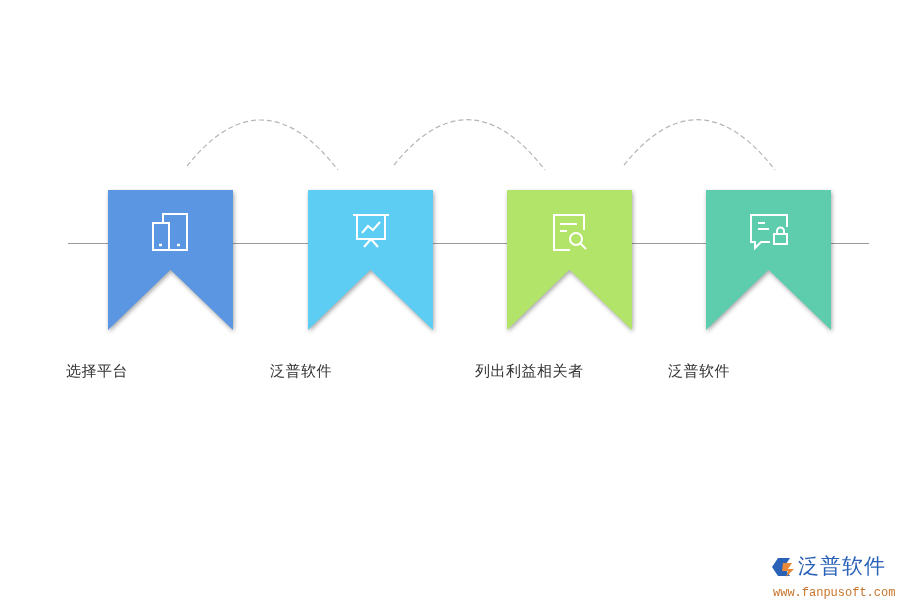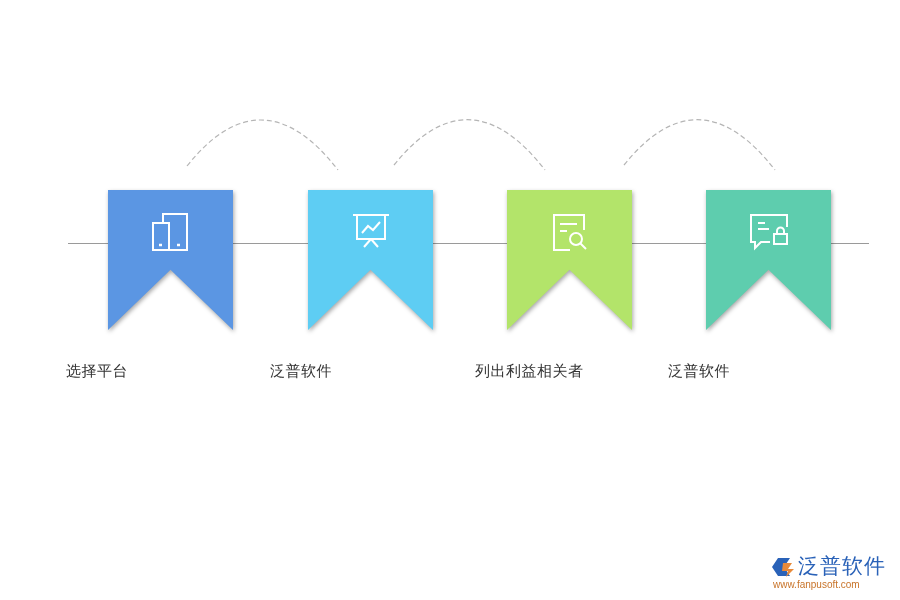--- a/index.html
+++ b/index.html
@@ -28,22 +28,22 @@
   }
   .logo {
     position: absolute; left: 768px; top: 552px; width: 125px; height: 45px;
   }
   .logo-mark { position: absolute; left: 4px; top: 3px; width: 24px; height: 24px; }
   .logo-name {
     position: absolute; left: 30px; top: 0px; font-size: 21px; color: #2a62b8; letter-spacing: 1px;
     font-family: "DejaVu Sans", sans-serif;
   }
   .logo-url {
-    position: absolute; left: 5px; top: 27px; font-size: 10px; color: #c8742a;
-    font-family: Liberation Sans, sans-serif;
+    position: absolute; left: 5px; top: 34px; font-size: 12px; color: #c8742a;
+    font-family: Liberation Mono, monospace;
   }
 </style>
 </head>
 <body>
 
 <div class="timeline-line"></div>
 
 <svg class="arcs" viewBox="0 0 900 600">
   <g fill="none" stroke="#b5b5b5" stroke-width="1.2" stroke-dasharray="5,3">
     <path d="M187,166 Q262,72 338,170"></path>

